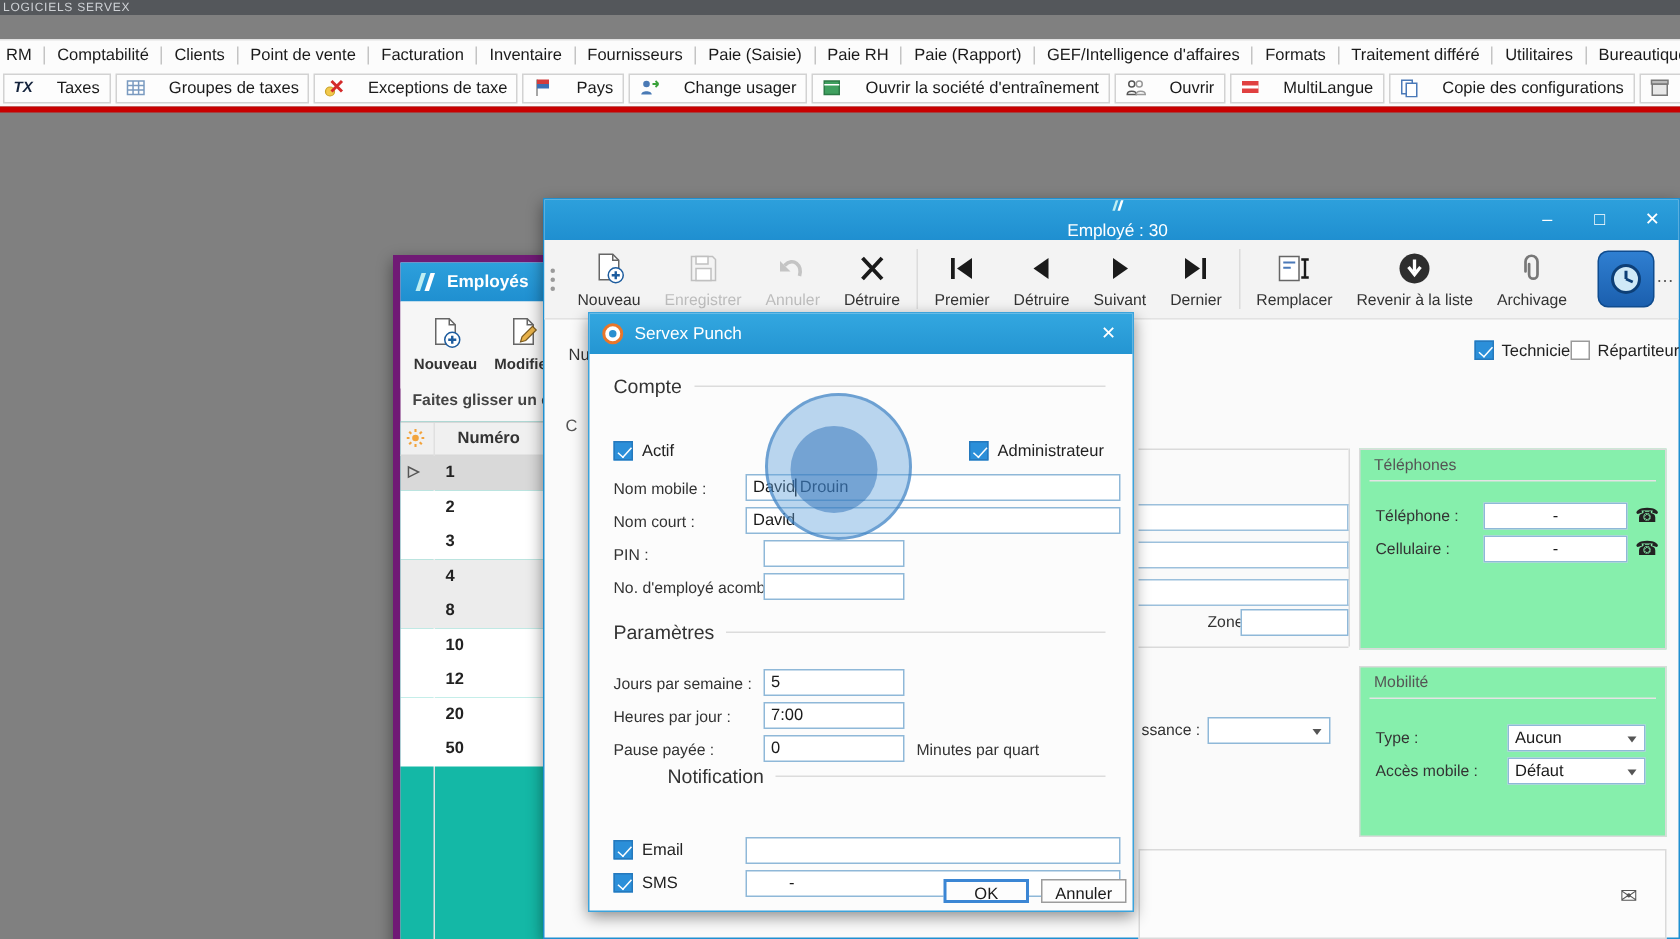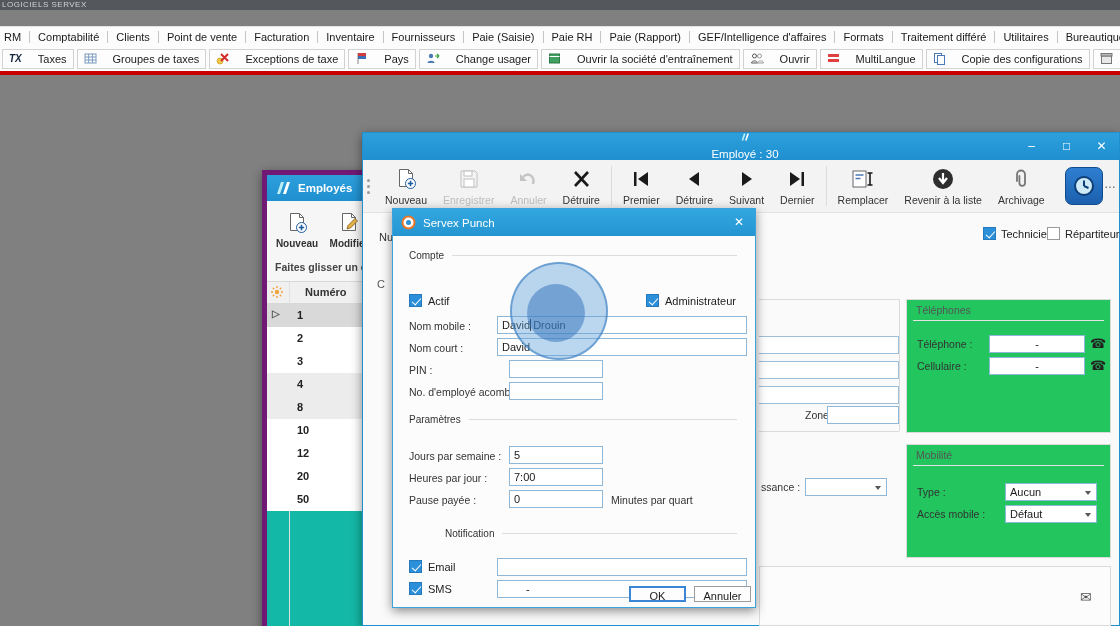--- a/index.html
+++ b/index.html
@@ -67,33 +67,33 @@
   .punch-btn { position:absolute; right:16px; top:34px; width:38px; height:38px; border-radius:7px; background:linear-gradient(#2f7fd1,#1b5fae); border:1px solid #0f4c8f; display:flex; align-items:center; justify-content:center; }
   .overflow { position:absolute; right:3px; top:44px; color:#555; font-size:12px; }
   .frag-nu { position:absolute; left:16px; top:98px; color:#333; }
   .cbrow { position:absolute; top:94px; display:flex; align-items:center; gap:5px; }
   .cb-label { color:#222; }
   .frag-c { position:absolute; left:14px; top:145px; color:#555; }
   .cutline-t { position:absolute; left:396px; top:166px; width:140px; border-top:1px solid #dadada; }
   .cutline-r { position:absolute; left:536px; top:166px; height:132px; border-left:1px solid #dadada; }
   .cutline-b { position:absolute; left:396px; top:298px; width:140px; border-top:1px solid #dadada; }
   .cut-input { position:absolute; left:396px; width:140px; height:18px; background:#fff; border:1px solid #9cc0dc; border-left:none; }
-  .grp { position:absolute; background:#22c55e; border:1px solid #dadada; }
+  .grp { position:absolute; background:#86efac; border:1px solid #dadada; }
   .grp-title { position:absolute; left:9px; top:4px; font-size:10.5px; color:#555; }
   .grp-uline { position:absolute; left:6px; right:6px; top:20px; border-top:1px solid #e4e4e4; }
   .phone-ic { position:absolute; font-size:13px; color:#222; line-height:18px; }
   .env { position:absolute; left:717px; top:456px; font-size:14px; color:#555; }
   .btm-grp { position:absolute; left:396px; top:433px; width:352px; height:60px; border:1px solid #dadada; background:#fcfcfc; }
 
   
   .punch-dlg { left:392px; top:208px; width:364px; height:400px; background:#fcfcfc; border:1px solid #3ba3dc; z-index:30; }
   .punch-dlg .titlebar { height:27px; background:linear-gradient(#33a7e0,#2495d2); }
   .dlg-close { position:absolute; right:0; top:0; width:32px; text-align:center; line-height:27px; color:#fff; font-size:12px; }
   .pg { position:absolute; left:16px; right:18px; display:flex; align-items:center; gap:8px; }
-  .pg-t { font-size:10px; color:#333; }
+  .pg-t { font-size:13px; color:#333; }
   .pg-l { flex:1; border-top:1px solid #dcdcdc; }
   .pl { position:absolute; left:16px; font-size:10.5px; color:#333; white-space:nowrap; }
   .pcb { position:absolute; display:flex; align-items:center; gap:6px; }
   .ptbx-w { left:104px; width:250px; }
   .ptbx-s { left:116px; width:94px; }
   .suffix { position:absolute; left:218px; font-size:10.5px; color:#333; white-space:nowrap; }
   .caret { position:absolute; left:32px; top:2px; width:1px; height:12px; background:#111; }
   .ind { text-indent:24px; }
   .btn { position:absolute; width:57px; height:16px; background:#fdfdfd; border:1px solid #9c9c9c; font-size:11px; text-align:center; line-height:18px; color:#1a1a1a; }
   .btn.primary { border:2px solid #3b86d4; line-height:16px; }
@@ -520,21 +520,21 @@
       <span class="pg-l"></span>
     </div>
     <span class="pl" style="top:241px;">Jours par semaine :</span>
     <span class="tbx ptbx-s" style="top:237px;">5</span>
     <span class="pl" style="top:263px;">Heures par jour :</span>
     <span class="tbx ptbx-s" style="top:259px;">7:00</span>
     <span class="pl" style="top:285px;">Pause payée :</span>
     <span class="tbx ptbx-s" style="top:281px;">0</span>
     <span class="suffix" style="top:285px;">Minutes par quart</span>
 
-    <div class="pg" style="top:319px;padding-left:36px;">
+    <div class="pg" style="top:301px;padding-left:36px;">
       <span class="pg-t">Notification</span>
       <span class="pg-l"></span>
     </div>
     <span class="pcb" style="left:16px; top:351px;">
       <span class="cb on"></span>
       <span>Email</span>
     </span>
     <span class="tbx ptbx-w" style="top:349px;"></span>
     <span class="pcb" style="left:16px; top:373px;">
       <span class="cb on"></span>

